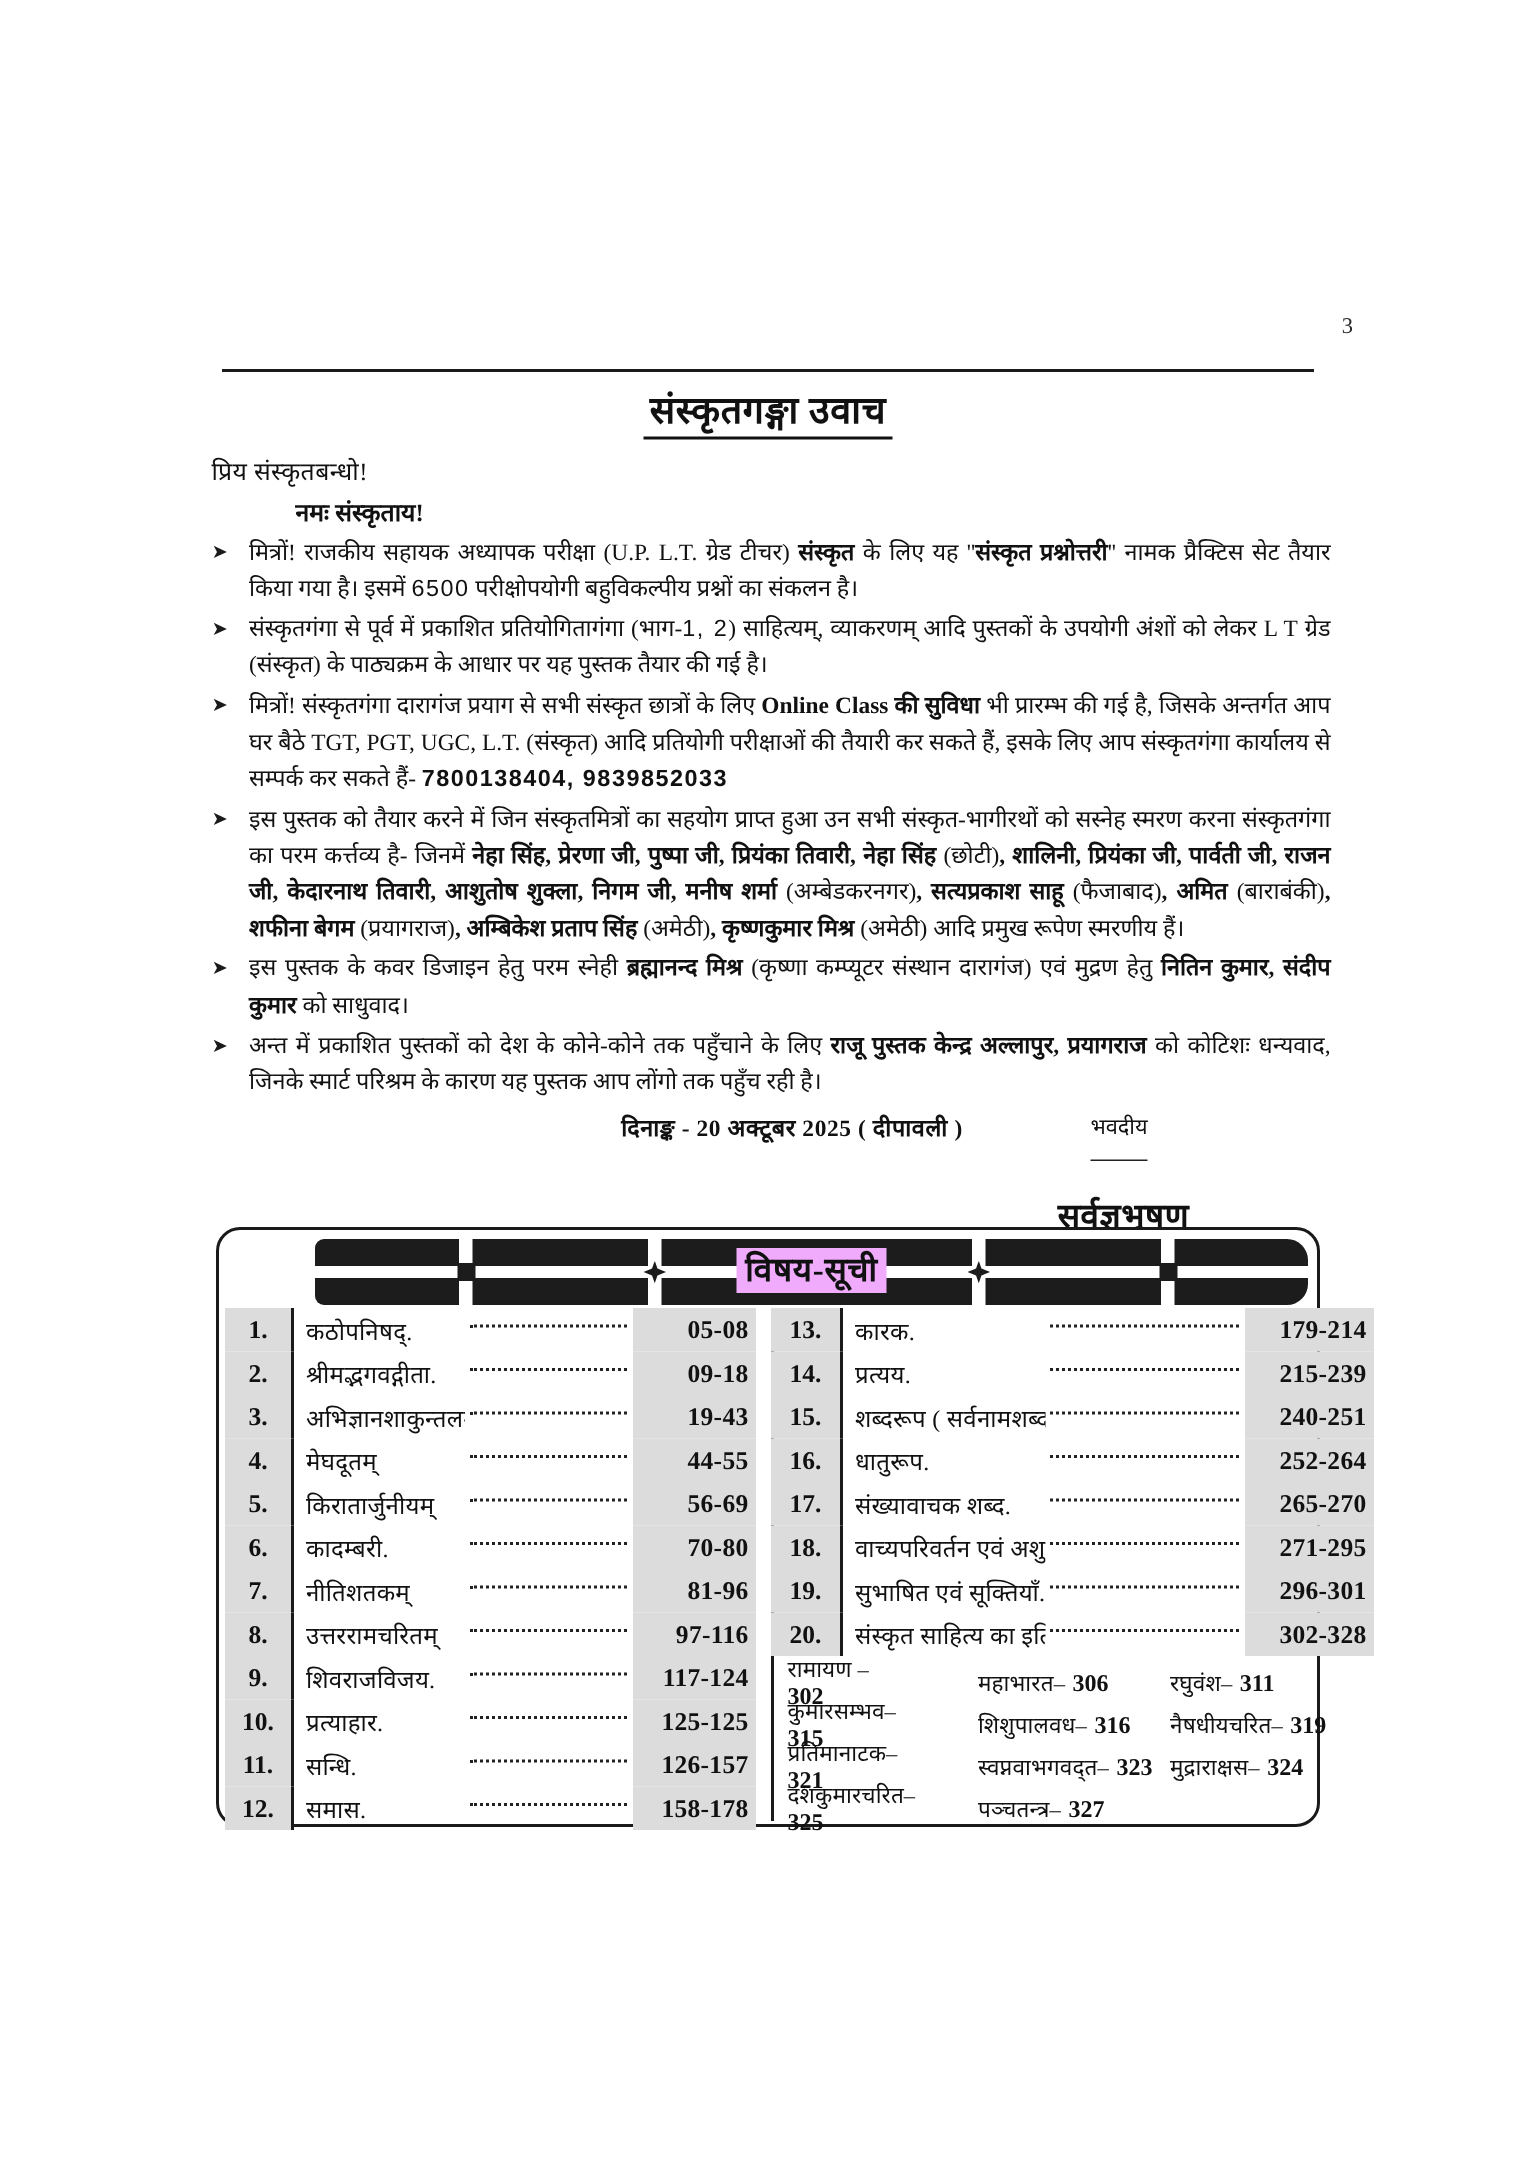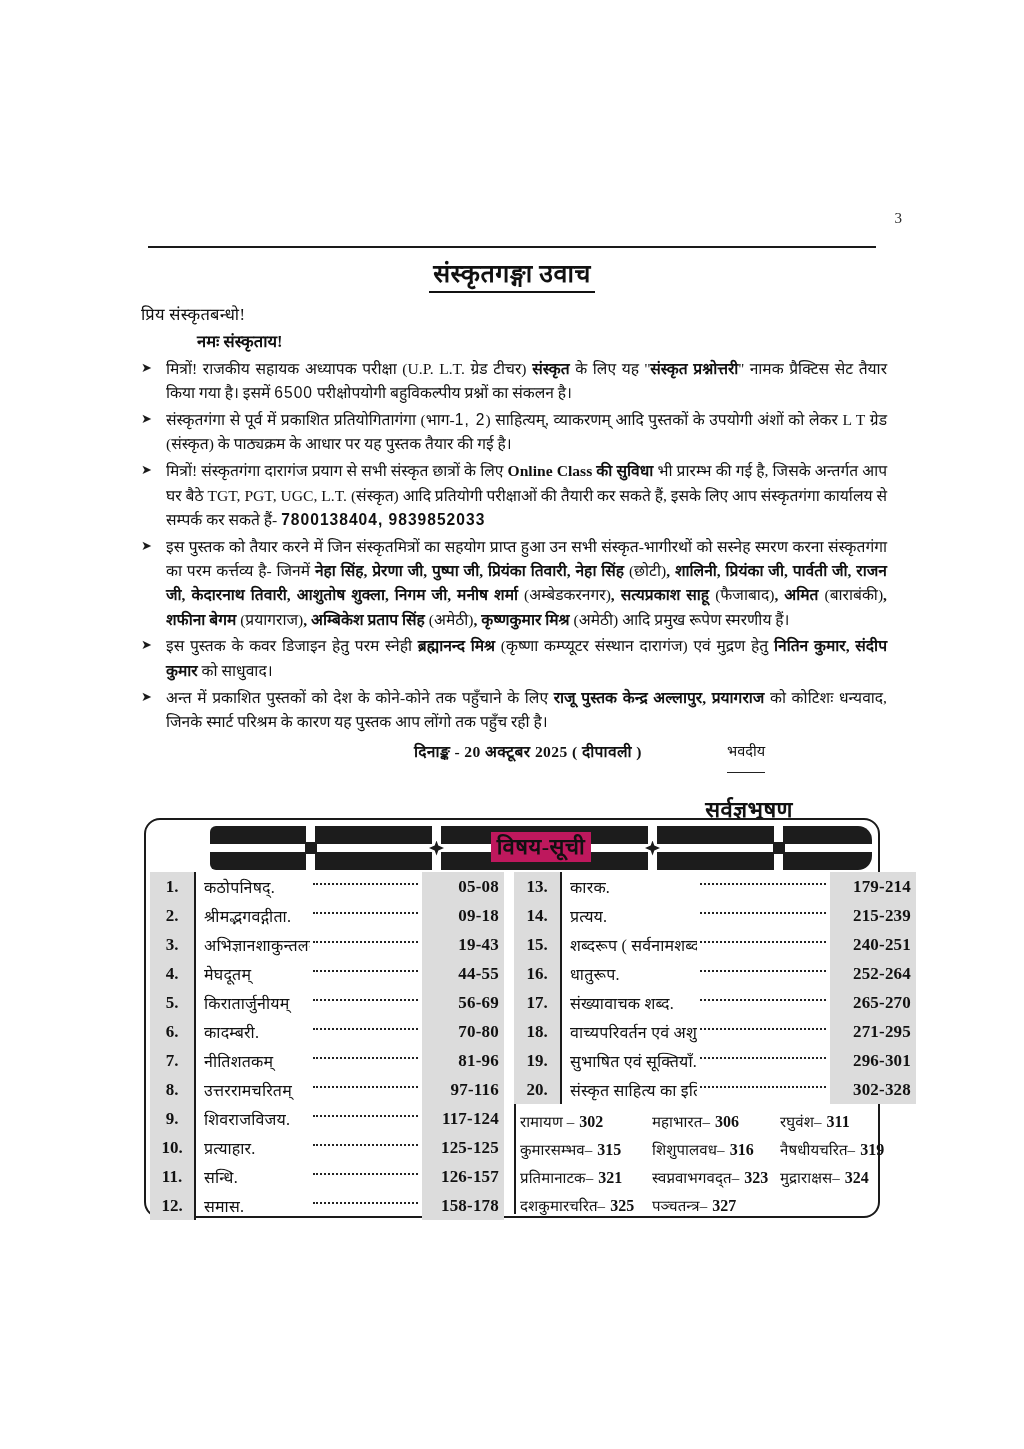--- a/index.html
+++ b/index.html
@@ -202,21 +202,21 @@
     left: 0; right: 0;
     top: 6px;
     text-align: center;
     font-size: 22px;
     font-weight: 700;
     color: #111;
     letter-spacing: .5px;
     z-index: 5;
   }
   .banner-title span {
-    background: #be185d;
+    background: #f0abfc;
     padding: 0 6px;
     display: inline-block;
     line-height: 30px;
   }
 
   
   .toc-cols {
     position: absolute;
     left: 0;
     top: 50px;
@@ -315,21 +315,21 @@
     align-items: baseline;
     white-space: nowrap;
   }
   .sub-cell .sname { letter-spacing: .1px; }
   .sub-cell .spage {
     font-family: "Liberation Serif", serif;
     font-weight: 700;
     font-size: 16px;
     margin-left: 5px;
   }
-  .sub-c1 { width: 132px; }
+  .sub-c1 { width: 132px; flex-direction: column; }
   .sub-c2 { width: 128px; }
   .sub-c3 { width: 92px; }
 </style>
 </head>
 <body>
 
 <div class="page">
 
   <div class="page-number">3</div>
   <div class="top-rule"></div>

